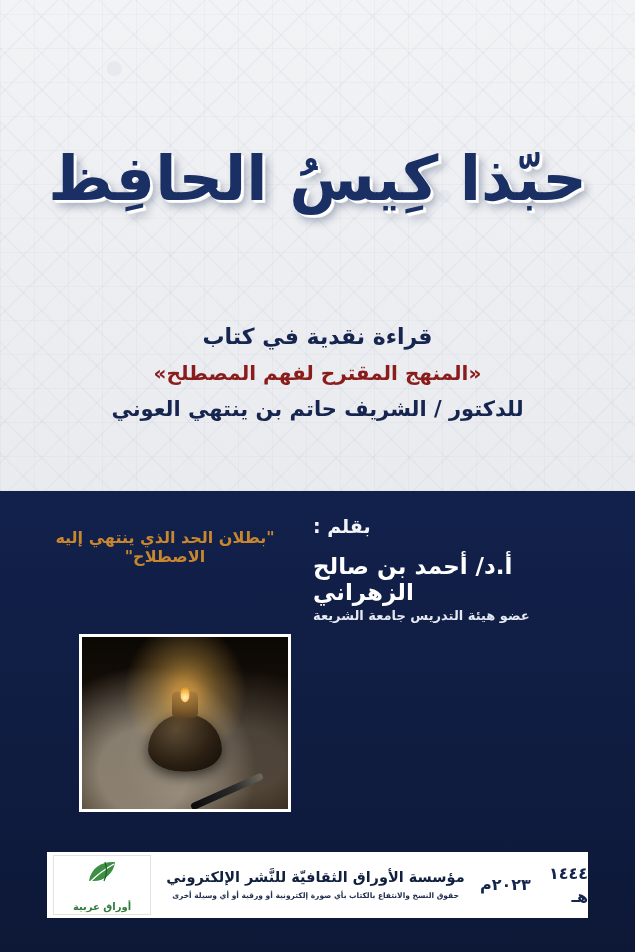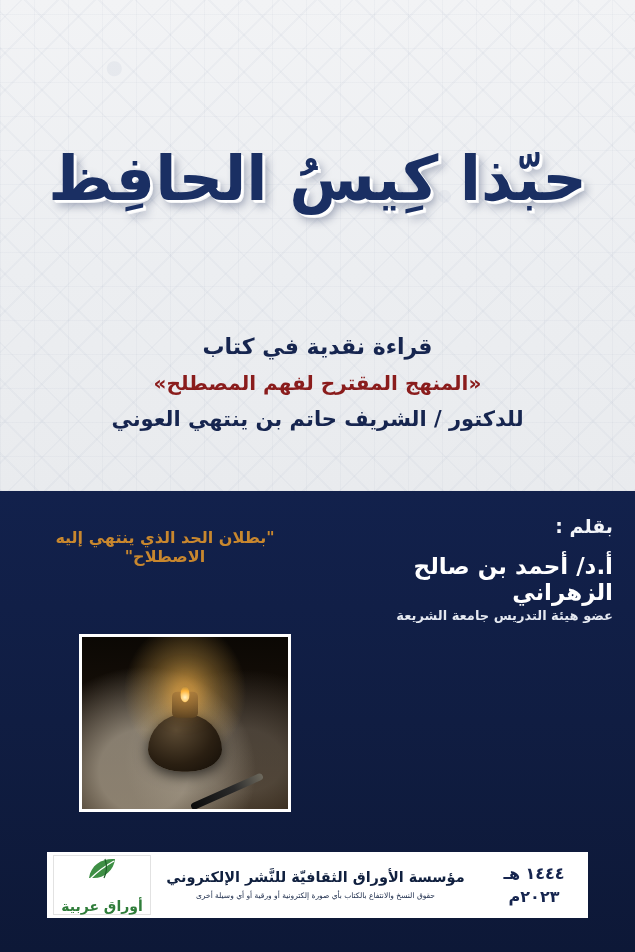--- a/index.html
+++ b/index.html
@@ -60,21 +60,21 @@
     text-shadow:
       2px 2px 0 #ffffff,
       3px 3px 0 rgba(255,255,255,0.85),
       5px 6px 9px rgba(40,55,95,0.40);
     direction: rtl;
     z-index: 3;
   }
 
   .subtitle-block {
     position: absolute;
-    top: 334px;
+    top: 324px;
     left: 0;
     width: 635px;
     text-align: center;
     direction: rtl;
     z-index: 3;
   }
   .sub-line-1 {
     font-size: 22px;
     font-weight: bold;
     color: #16254f;
@@ -101,21 +101,21 @@
     width: 635px;
     height: 461px;
     background: linear-gradient(180deg, #12214c 0%, #101d42 50%, #0d1837 100%);
   }
 
   .author-block {
     position: absolute;
     top: 515px;
     right: 22px;
     width: 300px;
-    text-align: right;
+    text-align: left;
     direction: rtl;
     color: #ffffff;
     z-index: 3;
   }
   .by-label {
     font-size: 19px;
     font-weight: bold;
     margin-bottom: 16px;
     color: #f2f4f8;
   }
@@ -225,21 +225,21 @@
     height: 66px;
     background: #ffffff;
     display: flex;
     align-items: center;
     z-index: 4;
   }
   .pub-date {
     width: 108px;
     height: 100%;
     display: flex;
-    flex-direction: column;
+    flex-direction: row;
     align-items: center;
     justify-content: center;
     color: #16254f;
     font-weight: bold;
     font-size: 16px;
     line-height: 1.45;
     direction: rtl;
   }
   .pub-text {
     flex: 1;
@@ -248,42 +248,42 @@
     padding: 0 6px;
   }
   .pub-name {
     font-size: 14.5px;
     font-weight: bold;
     color: #10203f;
     margin-bottom: 5px;
   }
   .pub-rights {
     font-size: 7.5px;
-    font-weight: normal;
+    font-weight: bold;
     color: #22314f;
     line-height: 1.55;
   }
   .pub-logo {
     width: 96px;
     height: 58px;
     margin-left: 6px;
     border: 1px solid #e2e2e2;
     display: flex;
     flex-direction: column;
     align-items: center;
     justify-content: center;
     background: #ffffff;
   }
   .logo-mark {
     width: 34px;
     height: 26px;
     position: relative;
   }
   .pub-logo-text {
-    font-size: 14px;
+    font-size: 10px;
     font-weight: bold;
     color: #2f7d3a;
     margin-top: 16px;
     direction: rtl;
   }
 </style>
 </head>
 <body>
 
 <div class="cover">

